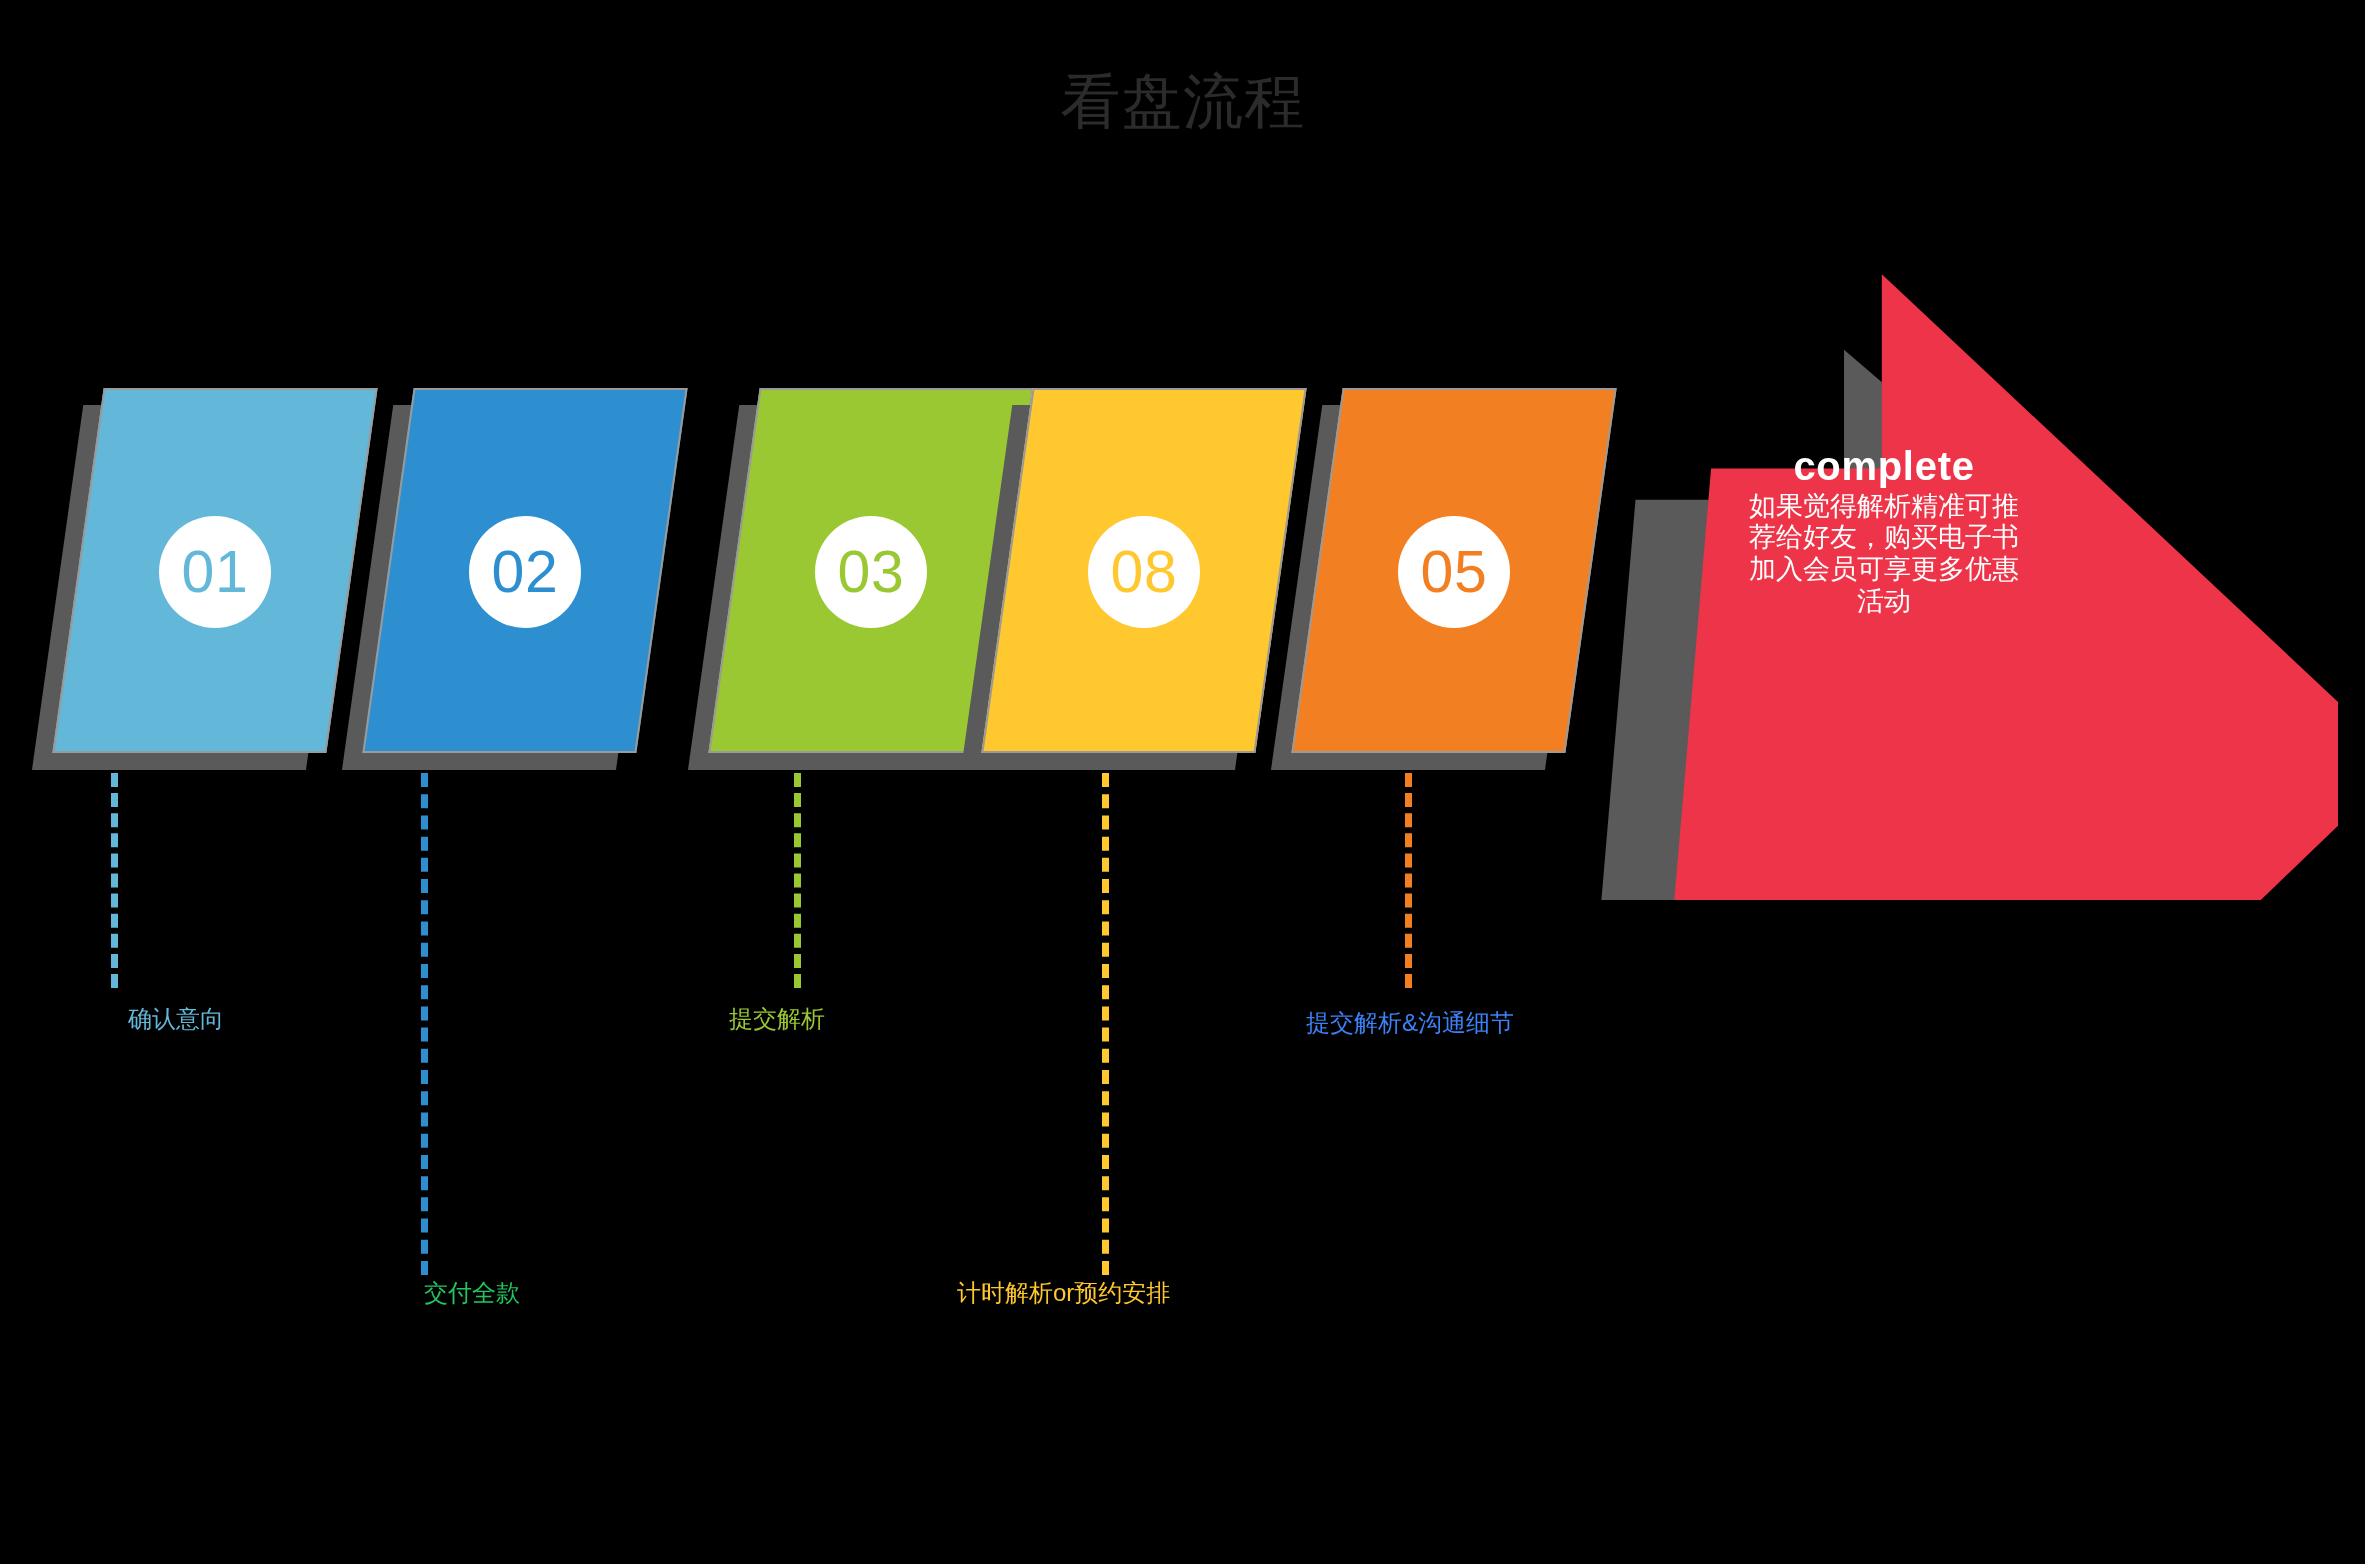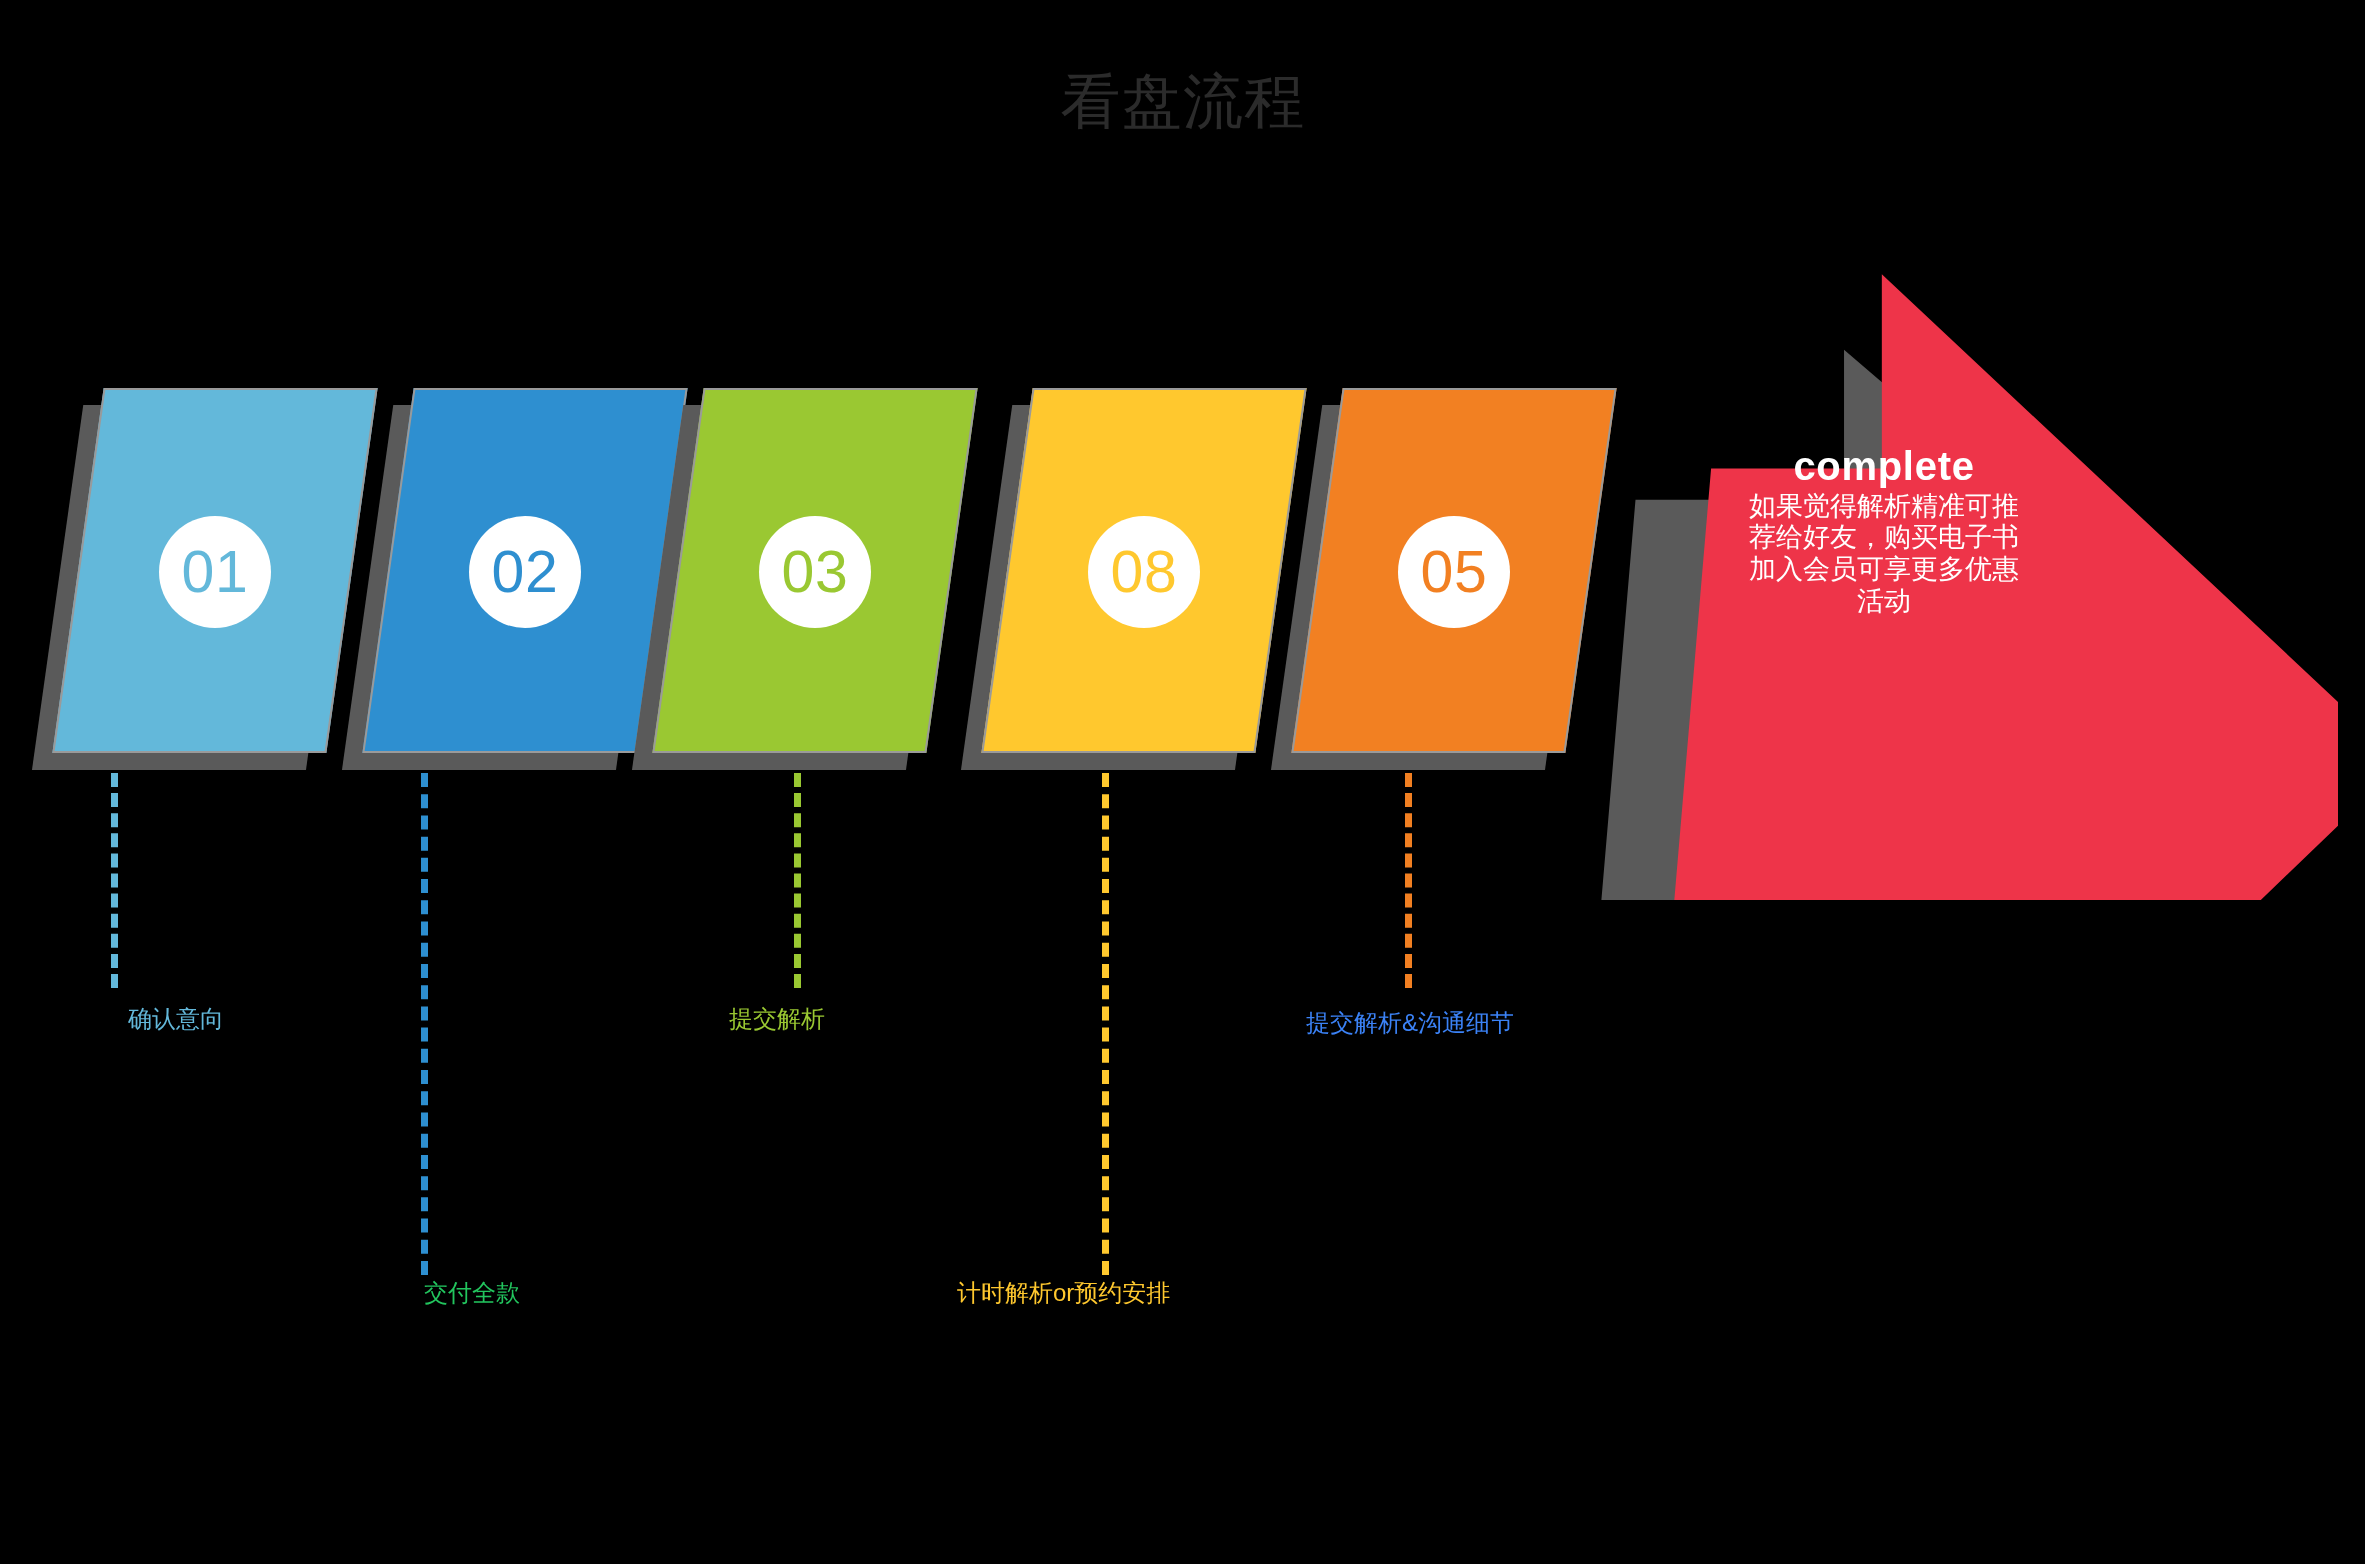--- a/index.html
+++ b/index.html
@@ -92,21 +92,21 @@
     <div class="step" style="left:388px;">
       <div class="shadow"></div>
       <div class="face" style="background:#2e8fd0;"></div>
       <div class="badge" style="color:#2e8fd0;align-items:center;">
         <span>02</span>
       </div>
     </div>
     <div class="connector" style="left:421px; top:773px; height:502px; color:#2e8fd0;"></div>
     <div class="caption" style="left:416px; top:1281px; color:#22c55e;margin-left:8px;">交付全款</div>
 
-    <div class="step" style="left:678px;text-decoration:underline;">
+    <div class="step" style="left:734px;text-decoration:underline;">
       <div class="shadow"></div>
       <div class="face" style="background:#9ac832;"></div>
       <div class="badge" style="color:#9ac832;">
         <span>03</span>
       </div>
     </div>
     <div class="connector" style="left:794px; top:773px; height:215px; color:#9ac832;"></div>
     <div class="caption" style="left:729px; top:1007px; color:#9ac832;">提交解析</div>
 
     <div class="step" style="left:1007px;">

